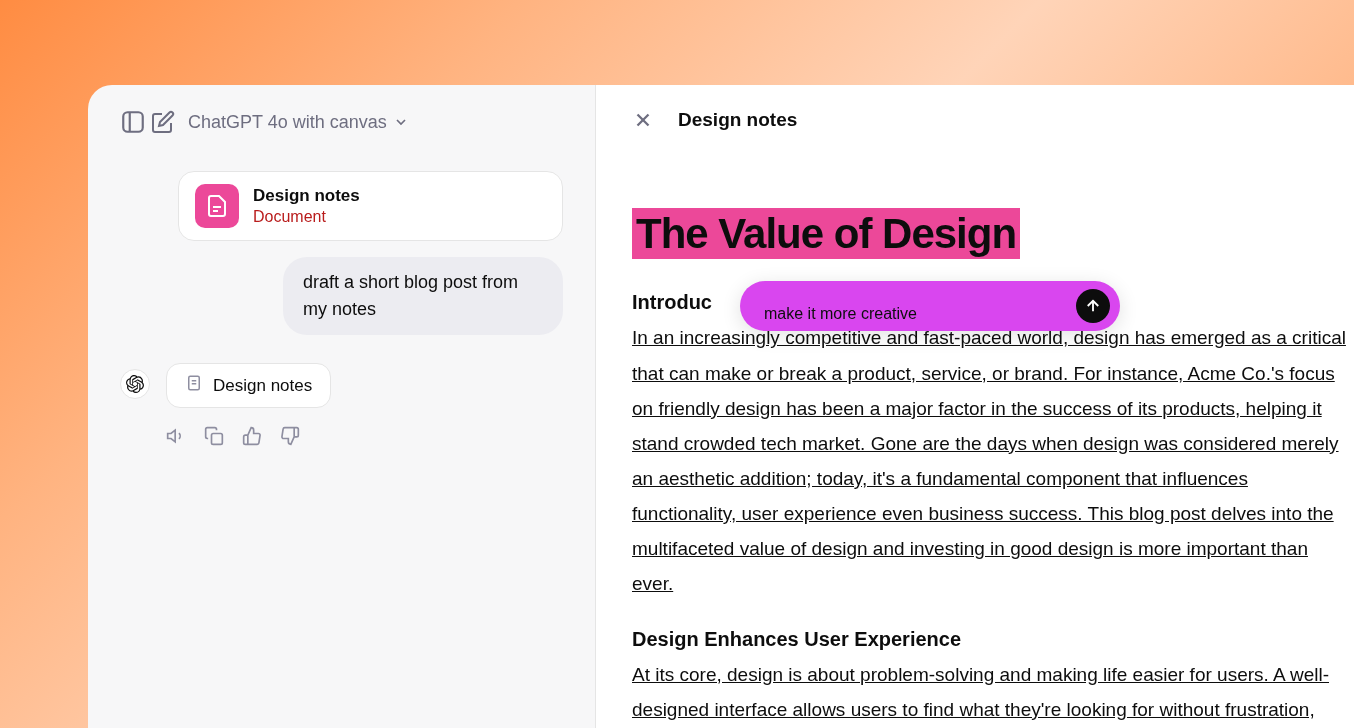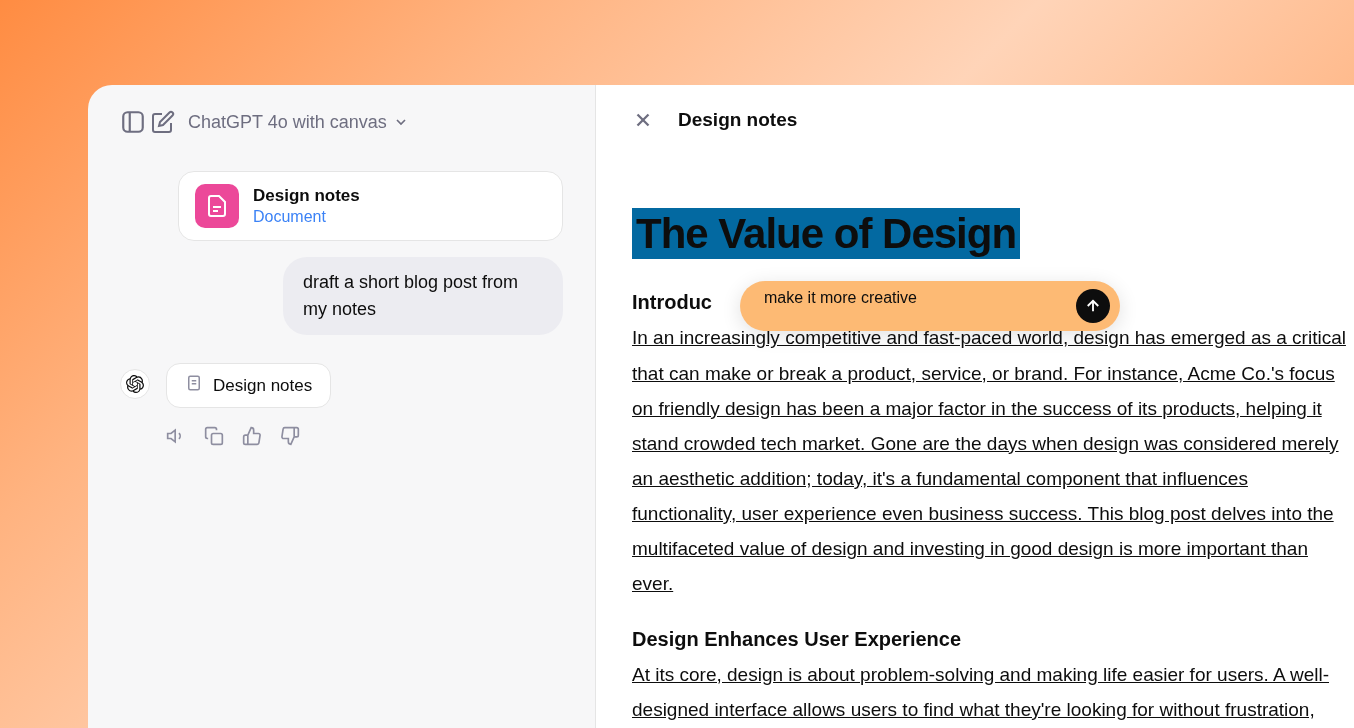--- a/index.html
+++ b/index.html
@@ -88,21 +88,21 @@
     
     .attachment-title {
       font-size: 17px;
       font-weight: 700;
       color: #0d0d0d;
       line-height: 1.3;
     }
     
     .attachment-subtitle {
       font-size: 16px;
-      color: #3b82f6;
+      color: #b91c1c;
       line-height: 1.3;
     }
     
     .user-message {
       align-self: flex-end;
       background: #ececf1;
       padding: 12px 20px;
       border-radius: 24px;
       font-size: 18px;
       color: #0d0d0d;
@@ -203,21 +203,21 @@
     .document-content {
       padding-left: 0;
     }
     
     .doc-heading {
       font-size: 42px;
       font-weight: 800;
       color: #0d0d0d;
       letter-spacing: -1px;
       display: inline;
-      background: #0369a1;
+      background: #ec4899;
       padding: 2px 4px;
       line-height: 1.2;
     }
     
     .heading-wrap {
       margin-bottom: 32px;
     }
     
     .section-title {
       font-size: 20px;
@@ -232,25 +232,25 @@
       line-height: 1.85;
       margin-bottom: 26px;
       text-decoration: underline;
     }
     
     .floating-input {
       position: absolute;
       top: 196px;
       left: 144px;
       width: 380px;
-      background: #fdba74;
+      background: #d946ef;
       border-radius: 999px;
       box-shadow: 0 4px 20px rgba(0,0,0,0.12);
       display: flex;
-      align-items: flex-start;
+      align-items: flex-end;
       padding: 8px 10px 8px 24px;
       gap: 12px;
     }
     
     .floating-input-text {
       flex: 1;
       font-size: 16px;
       color: #0d0d0d;
       border: none;
       outline: none;

